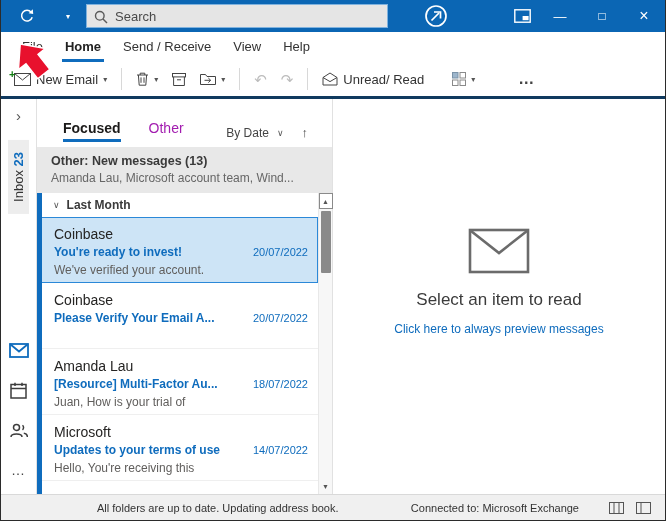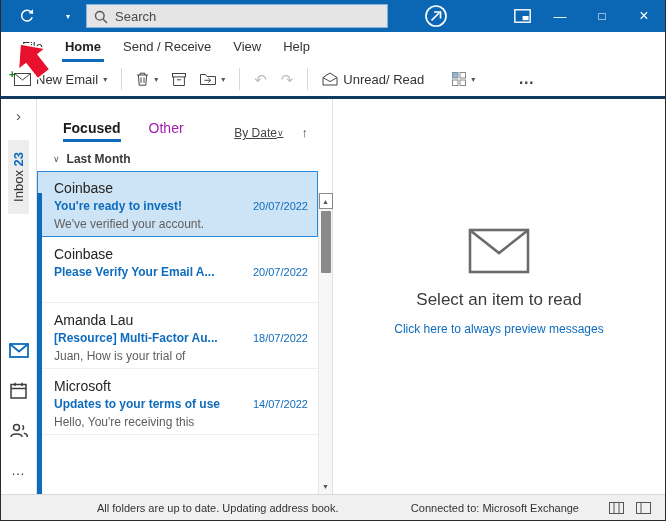--- a/index.html
+++ b/index.html
@@ -54,21 +54,21 @@
   .rail-btn { width:24px; height:20px; display:flex; align-items:center; justify-content:center; cursor:pointer; }
   .rail-more { font-size:14px; color:#444; letter-spacing:1px; }
 
   
   .mlist { width:296px; flex:0 0 auto; border-right:1px solid #e1e1e1; position:relative; display:flex; flex-direction:column; background:#fff; }
   .list-header { height:48px; display:flex; align-items:flex-end; padding:0 24px 7px 26px; }
   .tab { font-size:14px; cursor:pointer; position:relative; padding-bottom:4px; }
   .tab.focused { font-weight:bold; color:#1b1a19; margin-right:28px;margin-top:32px; }
   .tab.focused::after { content:""; position:absolute; left:0; right:0; bottom:-2px; height:3px; background:#0f6cbd; }
   .tab.other { color:#a21caf; }
-  .sort-by { margin-left:auto; font-size:12px; color:#444; cursor:pointer; display:flex; align-items:center; gap:0;text-decoration:underline; }
+  .sort-by { margin-left:auto; font-size:12px; color:#444; cursor:pointer; display:flex; align-items:center; gap:8px; }
   .sort-by .chev { font-size:9px; color:#555; }
   .sort-dir { margin-left:18px; font-size:13px; color:#444; cursor:pointer; }
   .banner { height:46px; background:#e8e8e8; padding:7px 12px 0 14px; cursor:pointer; }
   .banner .b1 { font-size:12.5px; font-weight:bold; color:#3a3a3a; margin-bottom:3px; }
   .banner .b2 { font-size:12px; color:#666; white-space:nowrap; overflow:hidden; }
   .group-header { height:24px; display:flex; align-items:center; gap:7px; padding-left:16px; font-size:12px; font-weight:bold; color:#3a3a3a; cursor:pointer; }
   .group-header .chev { font-size:9px; color:#555; font-weight:normal; }
   .unread-stripe { position:absolute; left:0; top:94px; bottom:0; width:5px; background:#0f6cbd; z-index:3; }
   .rows { margin-right:14px; }
   .email { height:66px; padding:8px 10px 8px 17px; background:#fff; border-bottom:1px solid #efefef; cursor:pointer; overflow:hidden; }
@@ -247,20 +247,24 @@
       <div class="list-header">
         <div class="tab focused">Focused</div>
         <div class="tab other">Other</div>
         <div class="sort-by">
           <span>By Date</span>
           <span class="chev">∨</span>
         </div>
         <div class="sort-dir">↑</div>
       </div>
 
+      <div class="banner">
+        <div class="b1">Other: New messages (13)</div>
+        <div class="b2">Amanda Lau, Microsoft account team, Wind...</div>
+      </div>
 
       <div class="group-header">
         <span class="chev">∨</span>
         <span>Last Month</span>
       </div>
 
       <div class="rows">
         <div class="email selected">
           <div class="sender">Coinbase</div>
           <div class="subj-row">

